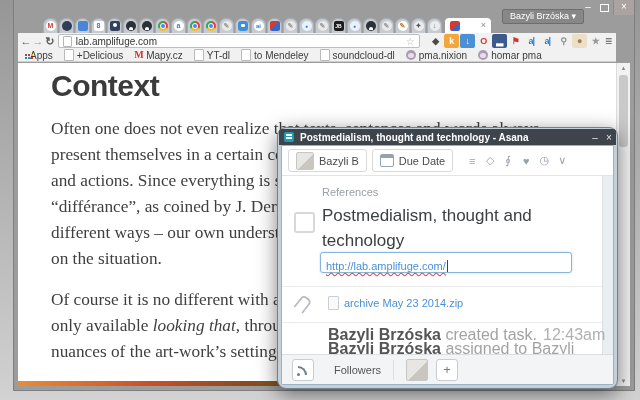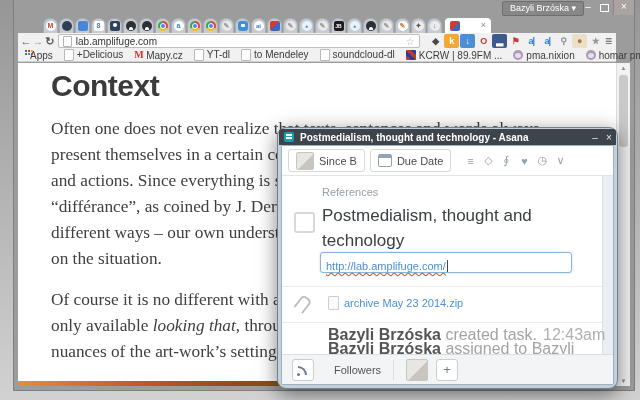--- a/index.html
+++ b/index.html
@@ -5,21 +5,21 @@
   html,body{margin:0;padding:0;width:640px;height:400px;overflow:hidden;
     font-family:"Liberation Sans",sans-serif;}
   body{background:linear-gradient(#969696,#d2d2d2);position:relative;}
 
   
   .win{position:absolute;left:13px;top:0;width:622px;height:391px;
     background:#9c9c9c;border:1px solid #7f7f7f;border-top:none;box-sizing:border-box;}
 
   
   .titlebar{position:absolute;left:0;right:0;top:0;height:16px;}
-  .profile-chip{position:absolute;right:50px;top:1px;height:13px;line-height:13px;
+  .profile-chip{position:absolute;right:50px;top:9px;height:13px;line-height:13px;
     background:#878787;border:1px solid #6e6e6e;border-radius:2px;color:#fff;
     font-size:9px;padding:0 7px;}
   .cap{position:absolute;top:0;color:#fff;text-align:center;font-size:10px;line-height:14px;}
   .cap-min{right:40px;width:12px;}
   .cap-max{right:24px;width:12px;}
   .maxbox{display:inline-block;width:7px;height:6px;border:1px solid #fff;margin-top:4px;}
   .cap-close{right:0;width:20px;height:15px;background:#aba2a2;border-left:1px solid #8f8888;}
 
   
   .tabstrip{position:absolute;left:29px;top:16px;height:17px;display:flex;align-items:flex-end;}
@@ -69,21 +69,21 @@
   .ob-star{margin-left:auto;color:#b0b0b0;font-size:10px;}
   .extrow{display:flex;align-items:center;gap:1px;margin-left:2px;}
   .xicon{width:15px;height:14px;border-radius:2px;font:bold 9px/14px "Liberation Sans",sans-serif;
     text-align:center;letter-spacing:-1px;}
   .menu-btn{width:15px;text-align:center;color:#555;font-size:12px;line-height:14px;}
 
   
   .bookmarks{position:absolute;left:4px;right:18px;top:49px;height:13px;background:#f1f1f1;
     border-bottom:1px solid #d0d0d0;display:flex;align-items:center;padding:0 6px;
     font-size:10px;color:#3c3c3c;box-sizing:border-box;}
-  .bm{display:flex;margin-right:11px;white-space:nowrap;}
+  .bm{display:flex;align-items:center;margin-right:11px;white-space:nowrap;}
   .bm .bmi{margin-right:3px;position:relative;display:inline-block;}
   .b-apps{width:2px;height:2px;background:#5f6368;margin:0 7px 0 1px;
     box-shadow:3px 0 #d33b2c,6px 0 #f4b400,0 3px #0f9d58,3px 3px #4285f4,6px 3px #d33b2c,
       0 -3px 0 0 transparent;}
   .b-page{width:8px;height:10px;border:1px solid #b9b9b9;background:#fff;border-radius:1px;}
   .b-mapy{width:9px;height:10px;font:bold 10px/10px "Liberation Serif",serif;color:#d6322e;}
   .b-mapy::after{content:"M";}
   .b-kcrw{width:10px;height:10px;background:
     linear-gradient(45deg,#c0392b 0 25%,#2c3e8c 25% 50%,#c0392b 50% 75%,#2c3e8c 75%);border-radius:1px;}
   .b-monkey{width:10px;height:10px;background:#ab9cb5;border-radius:50%;}
@@ -313,24 +313,20 @@
         </span>
         <span class="bm">
           <span class="bmi b-page"></span>
           <span>to Mendeley</span>
         </span>
         <span class="bm">
           <span class="bmi b-page"></span>
           <span>soundcloud-dl</span>
         </span>
         <span class="bm">
-          <span class="bmi b-kcrw"></span>
-          <span>KCRW | 89.9FM ...</span>
-        </span>
-        <span class="bm">
           <span class="bmi b-monkey"></span>
           <span>pma.nixion</span>
         </span>
         <span class="bm">
           <span class="bmi b-monkey"></span>
           <span>homar pma</span>
         </span>
     </span>
 
   </div>
@@ -367,21 +363,21 @@
   <div class="a-title">
     <span class="a-logo"></span>
     <span class="a-title-text">Postmedialism, thought and technology - Asana</span>
     <span class="a-min">–</span>
     <span class="a-close">×</span>
   </div>
   <div class="a-card">
     <div class="a-toolbar">
       <span class="chip">
         <span class="avatar sm"></span>
-        <span>Since B</span>
+        <span>Bazyli B</span>
       </span>
       <span class="chip">
         <span class="cal"></span>
         <span>Due Date</span>
       </span>
       <span class="a-icons">
         <span class="a-ticon">≡</span>
           <span class="a-ticon">◇</span>
           <span class="a-ticon">∮</span>
           <span class="a-ticon">♥</span>

